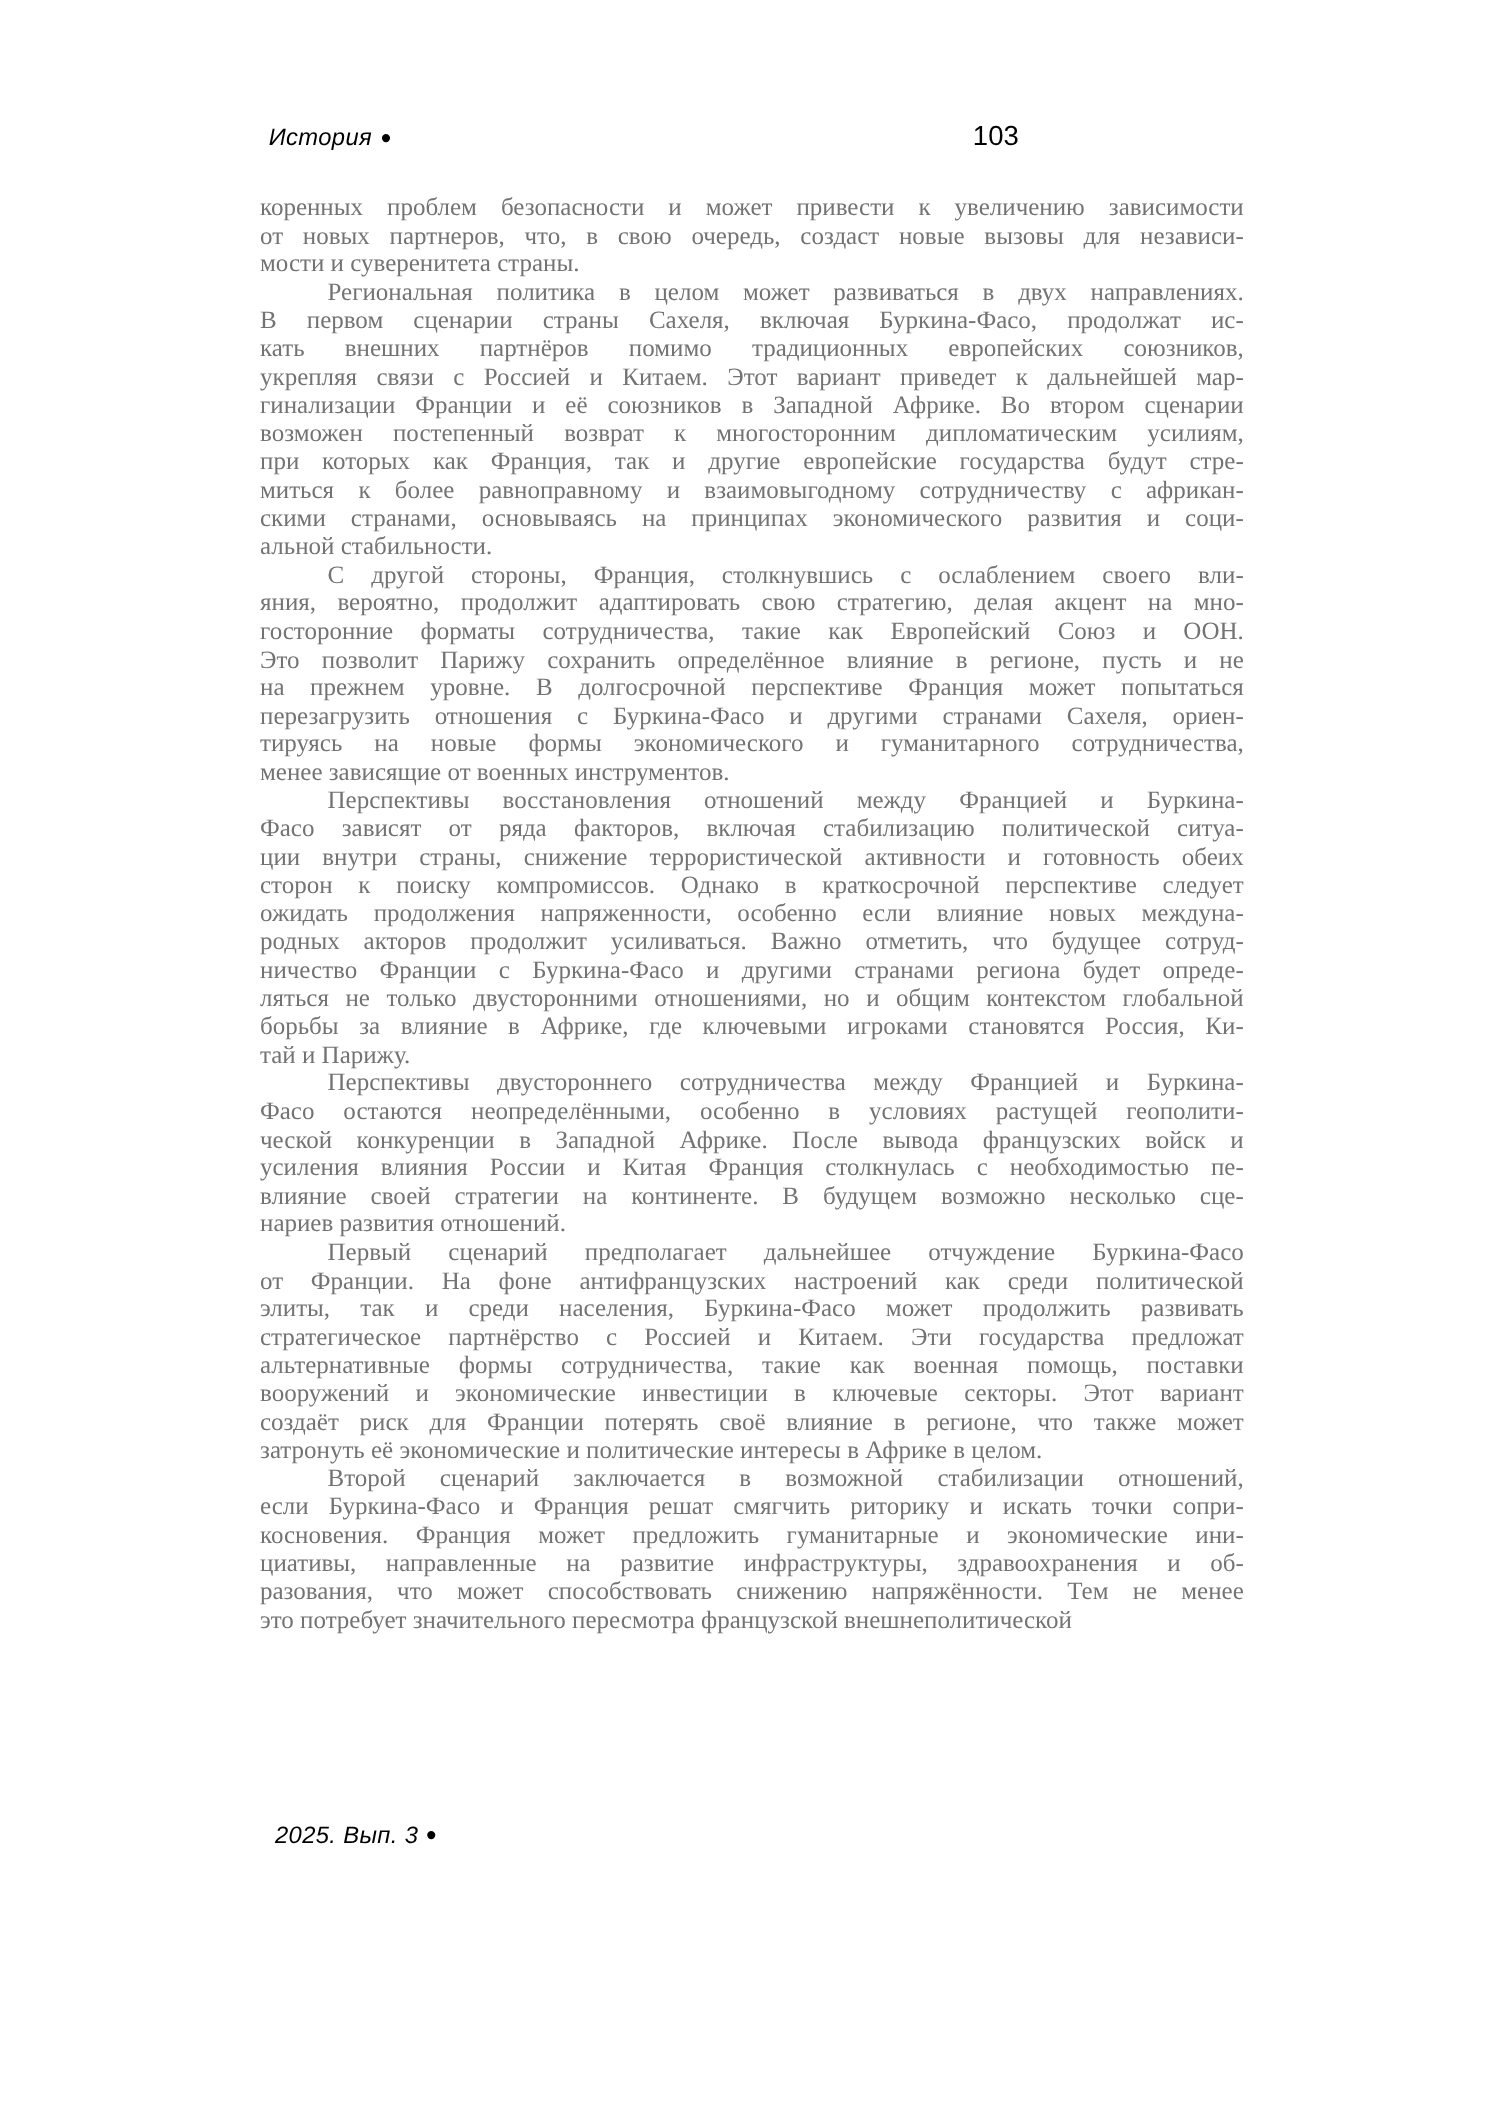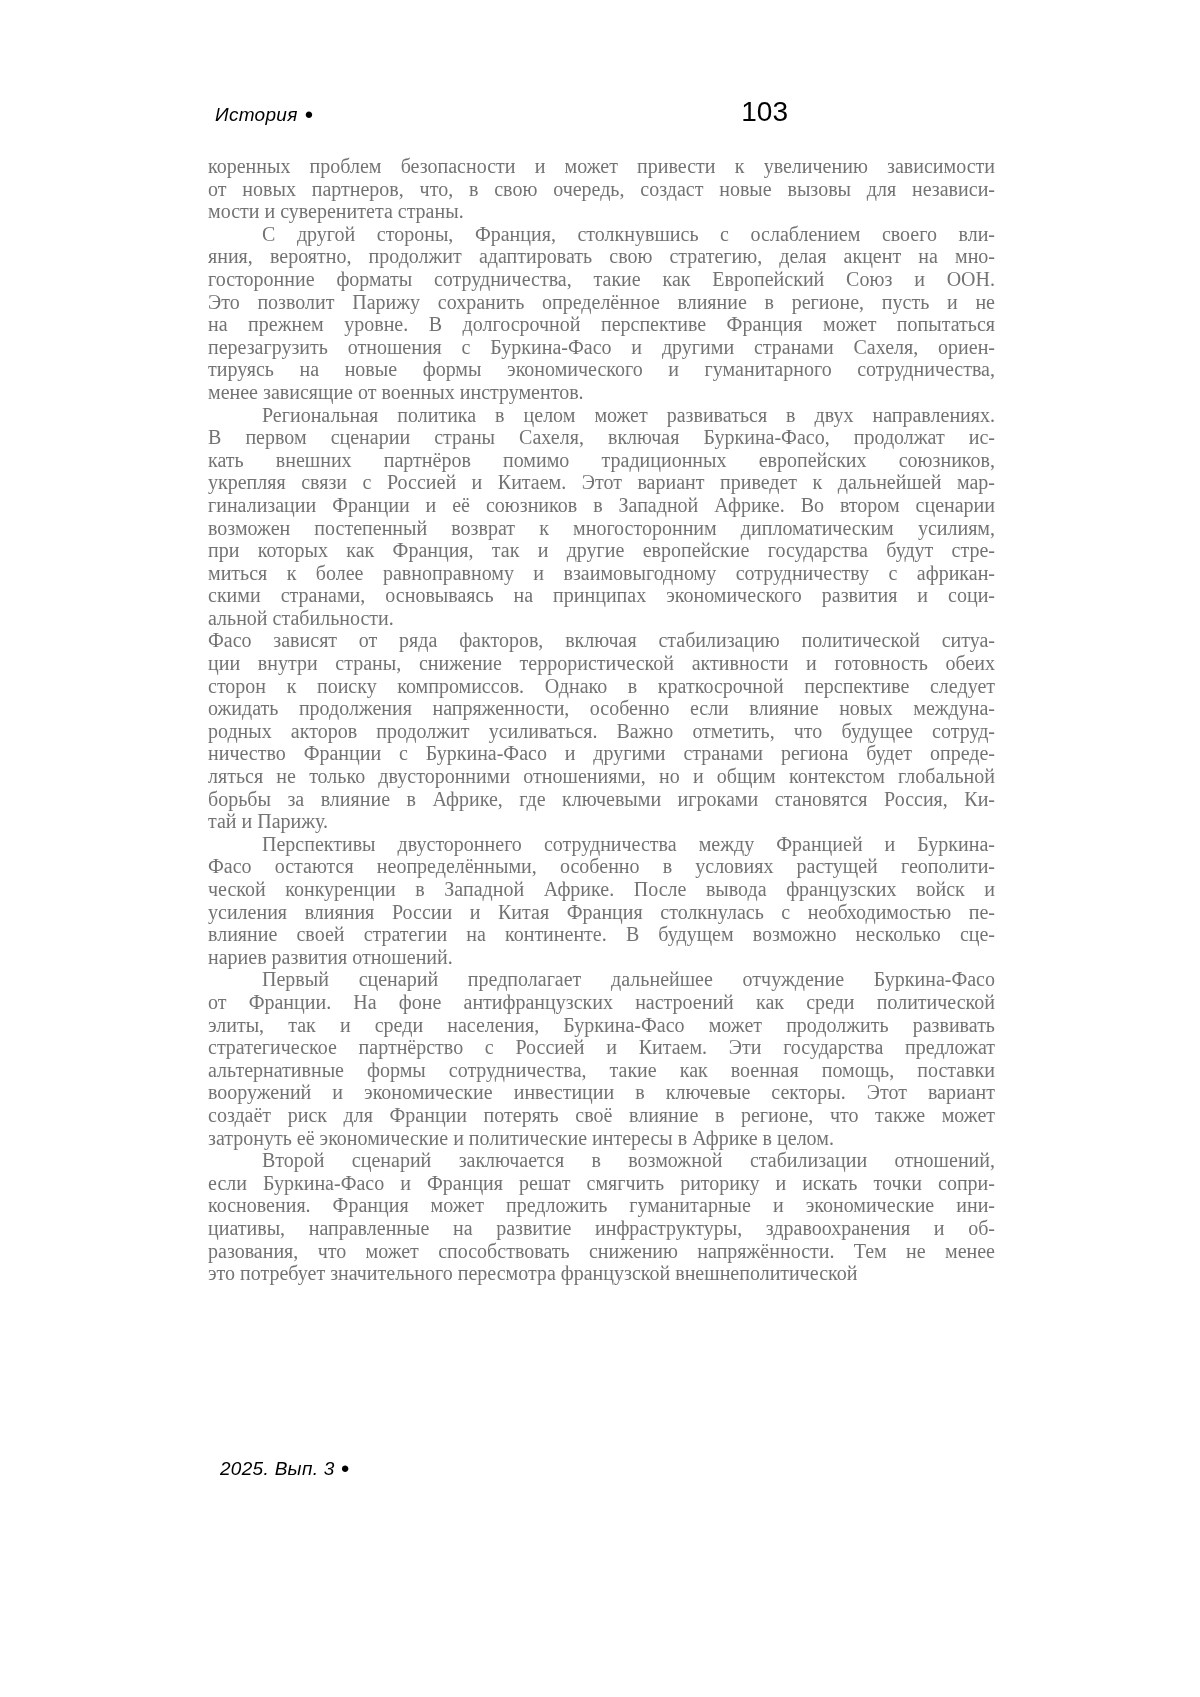--- a/index.html
+++ b/index.html
@@ -31,23 +31,22 @@
     font-size: 19px;
     letter-spacing: 0.3px;
   }
   .bullet {
     font-size: 24px;
     line-height: 0;
     vertical-align: -2px;
     margin-left: 7px;
   }
   .page-number {
-    font-size: 28px;
+    font-size: 22px;
     font-style: normal;
-    margin-right: 27px;
     text-align: center;
   }
   
   .text-column {
     position: absolute;
     top: 155px;
     left: 208px;
     width: 787px;
     font-family: "Liberation Serif", serif;
     font-size: 20px;
@@ -92,42 +91,43 @@
     <div class="page-number">103</div>
   </div>
 
   <div class="text-column" id="text-column">
       <div class="para">
         <div class="line">коренных проблем безопасности и может привести к увеличению зависимости</div>
         <div class="line">от новых партнеров, что, в свою очередь, создаст новые вызовы для независи-</div>
         <div class="line last">мости и суверенитета страны.</div>
       </div>
       <div class="para">
-        <div class="line indent">С другой стороны, Франция, столкнувшись с ослаблением своего вли-</div>
-        <div class="line">яния, вероятно, продолжит адаптировать свою стратегию, делая акцент на мно-</div>
-        <div class="line">госторонние форматы сотрудничества, такие как Европейский Союз и ООН.</div>
-        <div class="line">Это позволит Парижу сохранить определённое влияние в регионе, пусть и не</div>
-        <div class="line">на прежнем уровне. В долгосрочной перспективе Франция может попытаться</div>
-        <div class="line">перезагрузить отношения с Буркина-Фасо и другими странами Сахеля, ориен-</div>
-        <div class="line">тируясь на новые формы экономического и гуманитарного сотрудничества,</div>
-        <div class="line last">менее зависящие от военных инструментов.</div>
-      </div>
-      <div class="para">
         <div class="line indent">Региональная политика в целом может развиваться в двух направлениях.</div>
         <div class="line">В первом сценарии страны Сахеля, включая Буркина-Фасо, продолжат ис-</div>
         <div class="line">кать внешних партнёров помимо традиционных европейских союзников,</div>
         <div class="line">укрепляя связи с Россией и Китаем. Этот вариант приведет к дальнейшей мар-</div>
         <div class="line">гинализации Франции и её союзников в Западной Африке. Во втором сценарии</div>
         <div class="line">возможен постепенный возврат к многосторонним дипломатическим усилиям,</div>
         <div class="line">при которых как Франция, так и другие европейские государства будут стре-</div>
         <div class="line">миться к более равноправному и взаимовыгодному сотрудничеству с африкан-</div>
         <div class="line">скими странами, основываясь на принципах экономического развития и соци-</div>
         <div class="line last">альной стабильности.</div>
       </div>
       <div class="para">
+        <div class="line indent">С другой стороны, Франция, столкнувшись с ослаблением своего вли-</div>
+        <div class="line">яния, вероятно, продолжит адаптировать свою стратегию, делая акцент на мно-</div>
+        <div class="line">госторонние форматы сотрудничества, такие как Европейский Союз и ООН.</div>
+        <div class="line">Это позволит Парижу сохранить определённое влияние в регионе, пусть и не</div>
+        <div class="line">на прежнем уровне. В долгосрочной перспективе Франция может попытаться</div>
+        <div class="line">перезагрузить отношения с Буркина-Фасо и другими странами Сахеля, ориен-</div>
+        <div class="line">тируясь на новые формы экономического и гуманитарного сотрудничества,</div>
+        <div class="line last">менее зависящие от военных инструментов.</div>
+      </div>
+      <div class="para">
+        <div class="line indent">Перспективы восстановления отношений между Францией и Буркина-</div>
         <div class="line">Фасо зависят от ряда факторов, включая стабилизацию политической ситуа-</div>
         <div class="line">ции внутри страны, снижение террористической активности и готовность обеих</div>
         <div class="line">сторон к поиску компромиссов. Однако в краткосрочной перспективе следует</div>
         <div class="line">ожидать продолжения напряженности, особенно если влияние новых междуна-</div>
         <div class="line">родных акторов продолжит усиливаться. Важно отметить, что будущее сотруд-</div>
         <div class="line">ничество Франции с Буркина-Фасо и другими странами региона будет опреде-</div>
         <div class="line">ляться не только двусторонними отношениями, но и общим контекстом глобальной</div>
         <div class="line">борьбы за влияние в Африке, где ключевыми игроками становятся Россия, Ки-</div>
         <div class="line last">тай и Парижу.</div>
       </div>

